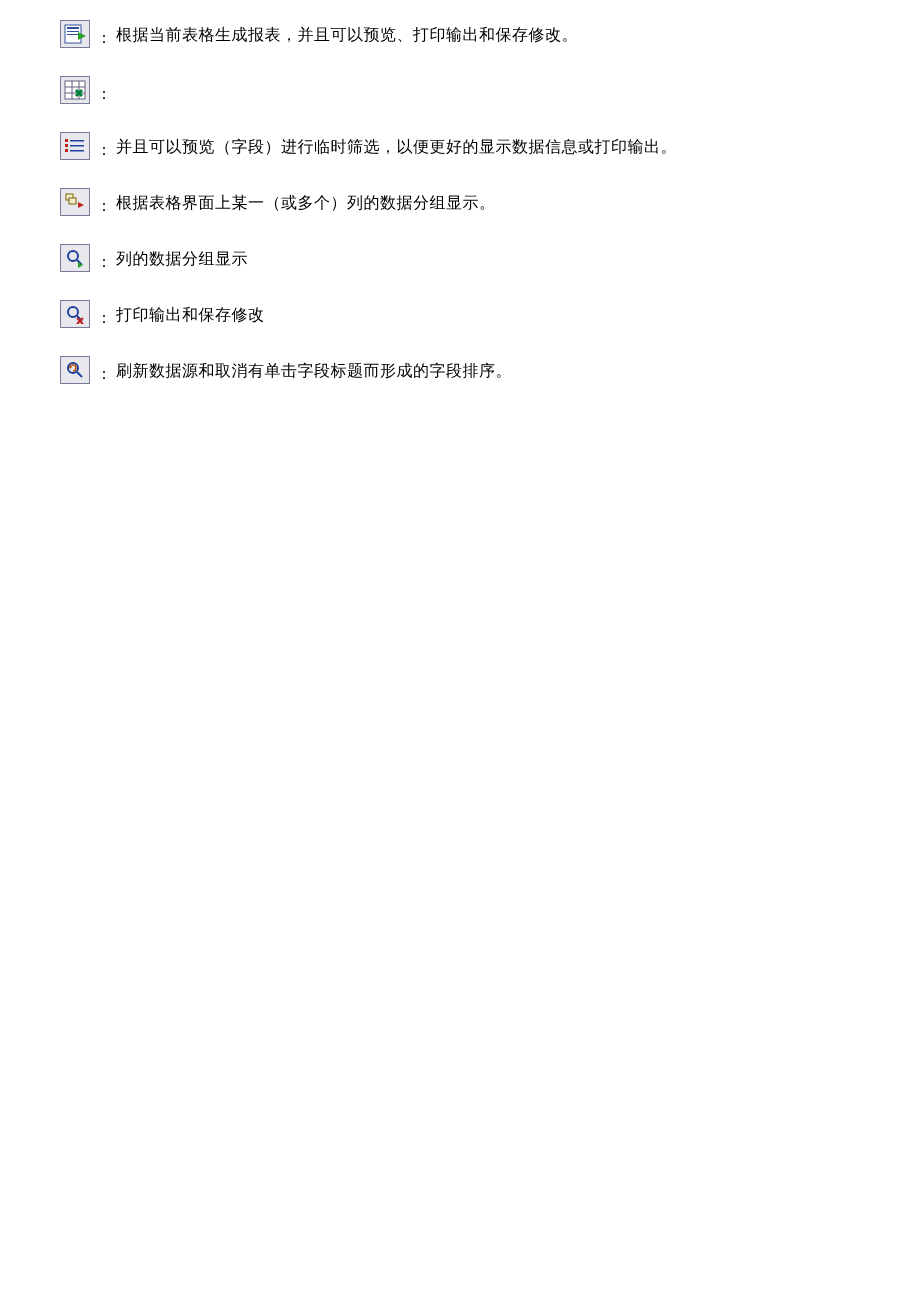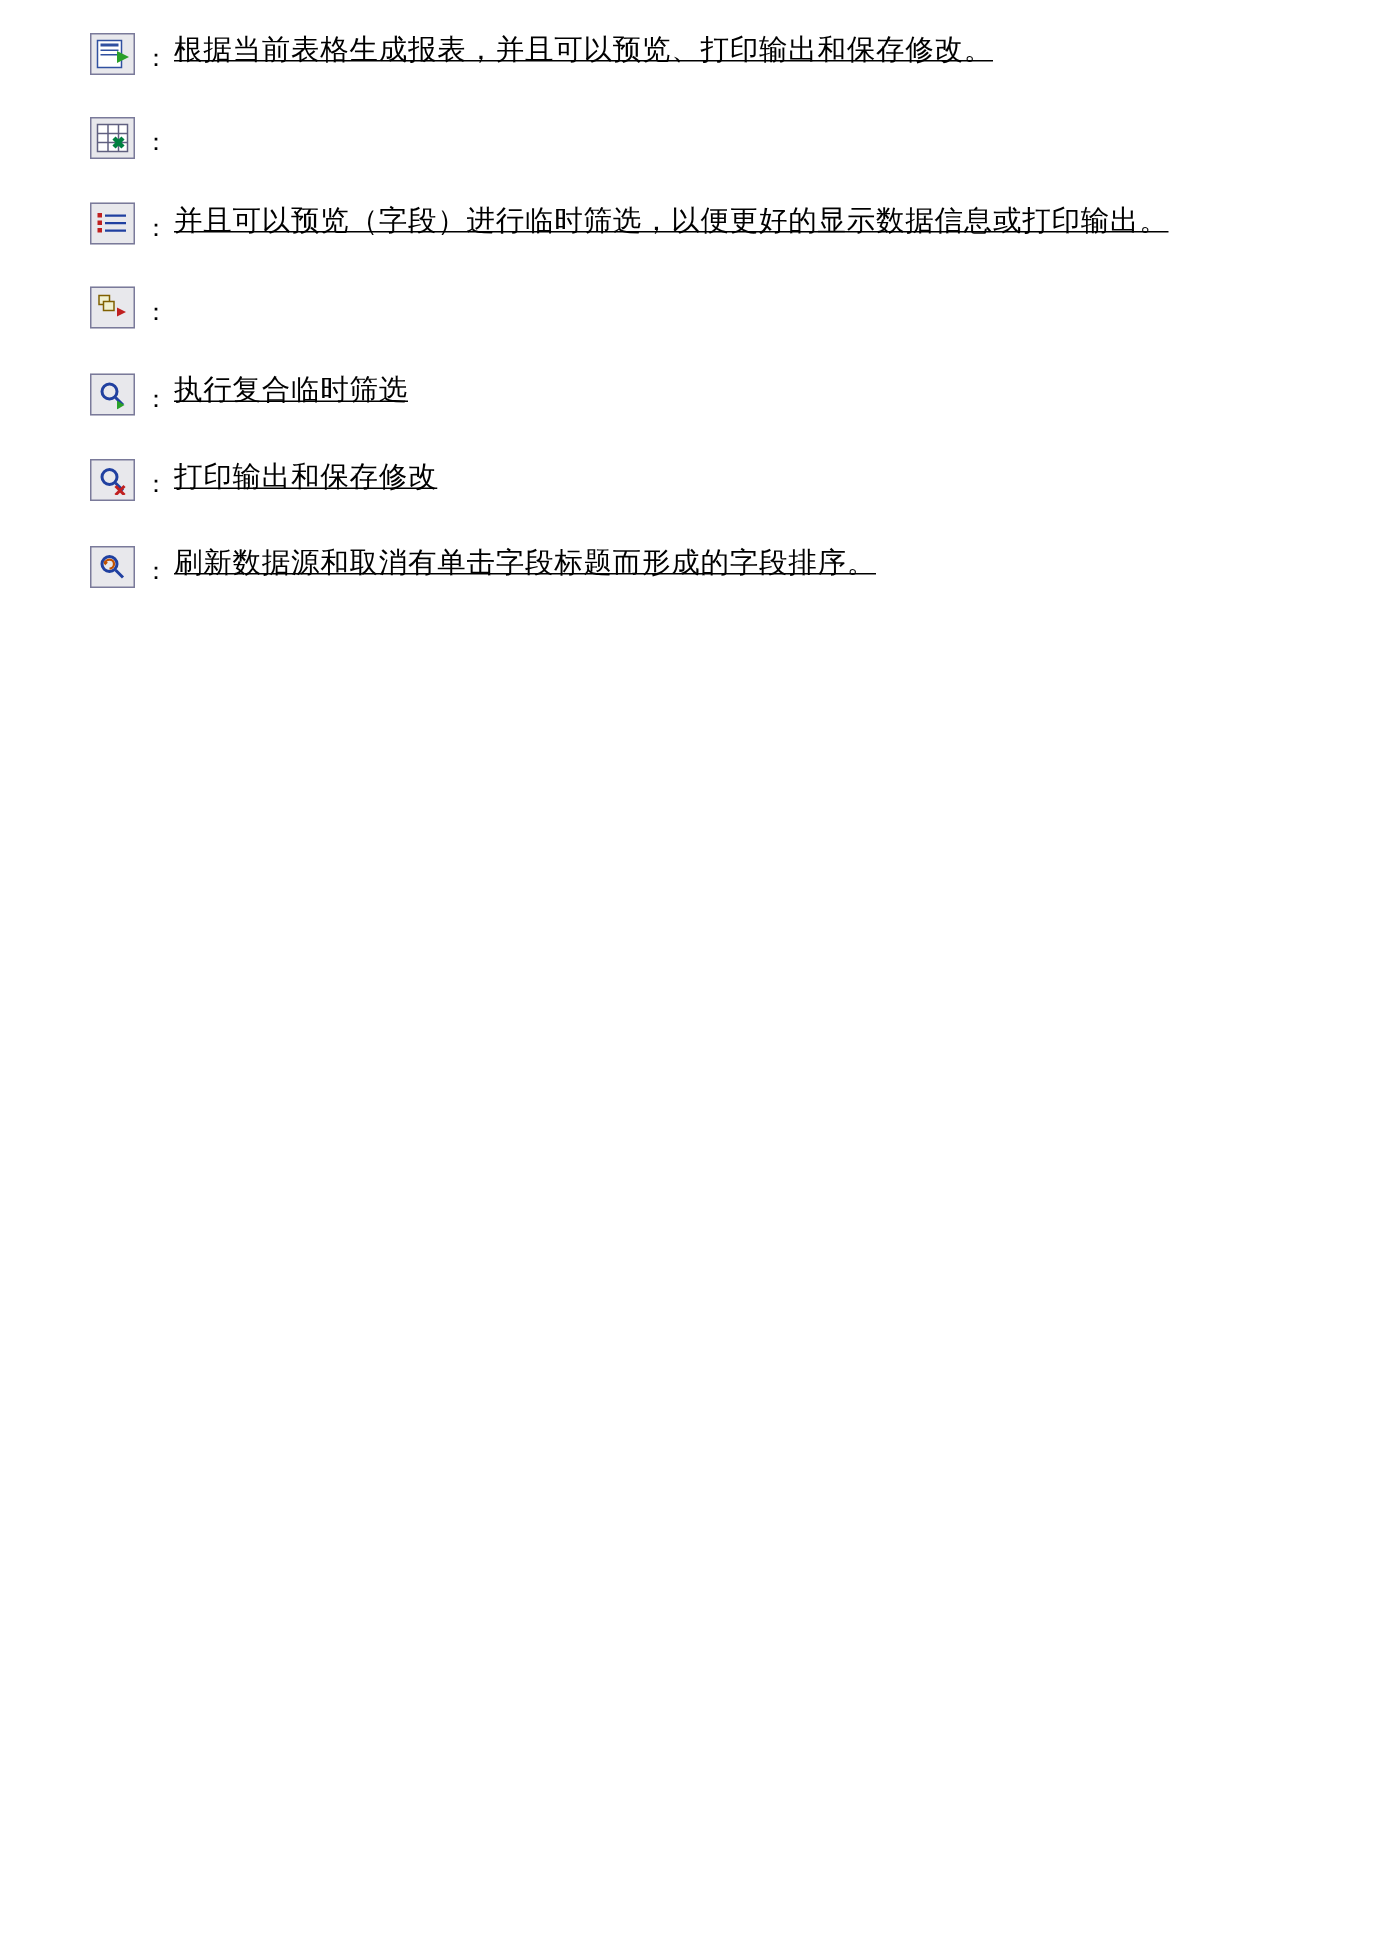--- a/index.html
+++ b/index.html
@@ -26,25 +26,24 @@
       align-items: center;
       justify-content: center;
       flex-shrink: 0;
     }
     .colon {
       margin: 0 4px 2px 6px;
       font-size: 16px;
       line-height: 1;
     }
     .desc {
-      font-size: 19px;
+      font-size: 16px;
       line-height: 1.5;
       padding-bottom: 1px;
       letter-spacing: 0.5px;
-      text-decoration: underline;
     }
     svg { display: block; }
   </style>
 </head>
 <body>
 
 <div class="item-row">
   <div class="icon-box">
     <svg width="22" height="20" viewBox="0 0 22 20">
       <rect x="1" y="1" width="16" height="18" fill="#fff" stroke="#3050a0"></rect>
@@ -89,32 +88,33 @@
 
 <div class="item-row">
   <div class="icon-box">
     <svg width="22" height="20" viewBox="0 0 22 20">
       <rect x="2" y="2" width="7" height="6" fill="#f0f0d0" stroke="#806000"></rect>
       <rect x="5" y="6" width="7" height="6" fill="#f0f0d0" stroke="#806000"></rect>
       <polygon points="14,10 20,13 14,16" fill="#c02020"></polygon>
     </svg>
   </div>
   <span class="colon">：</span>
+  <span class="desc">根据表格界面上某一（或多个）列的数据分组显示。</span>
 </div>
 
 <div class="item-row">
   <div class="icon-box">
     <svg width="22" height="20" viewBox="0 0 22 20">
       <circle cx="9" cy="8" r="5" fill="none" stroke="#2040a0" stroke-width="2"></circle>
       <line x1="13" y1="12" x2="18" y2="17" stroke="#2040a0" stroke-width="2"></line>
       <polygon points="14,14 19,17 14,20" fill="#2aa02a"></polygon>
     </svg>
   </div>
   <span class="colon">：</span>
-  <span class="desc">执行复合临时筛选</span>
+  <span class="desc">列的数据分组显示</span>
 </div>
 
 <div class="item-row">
   <div class="icon-box">
     <svg width="22" height="20" viewBox="0 0 22 20">
       <circle cx="9" cy="8" r="5" fill="none" stroke="#2040a0" stroke-width="2"></circle>
       <line x1="13" y1="12" x2="18" y2="17" stroke="#2040a0" stroke-width="2"></line>
       <line x1="13" y1="14" x2="19" y2="20" stroke="#c02020" stroke-width="2"></line>
       <line x1="19" y1="14" x2="13" y2="20" stroke="#c02020" stroke-width="2"></line>
     </svg>

